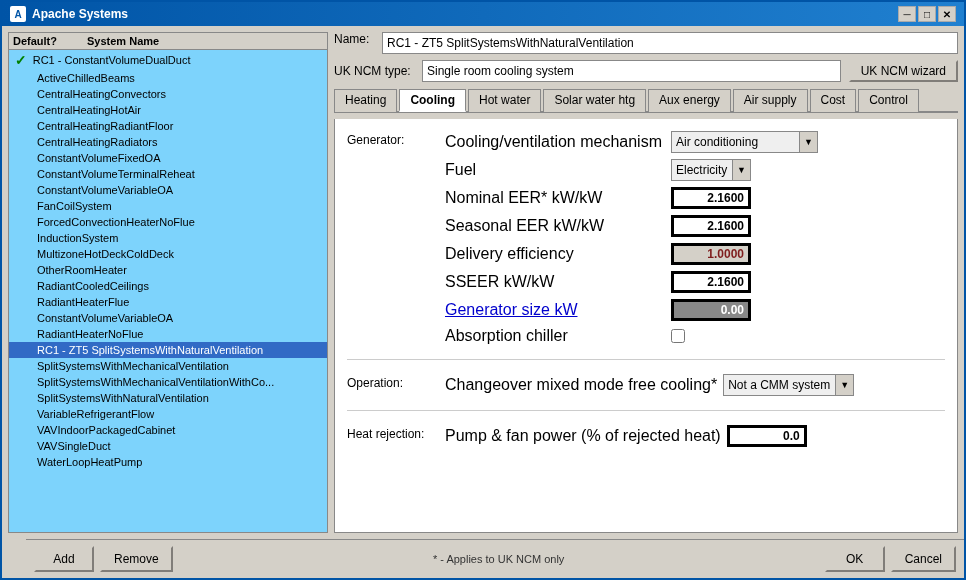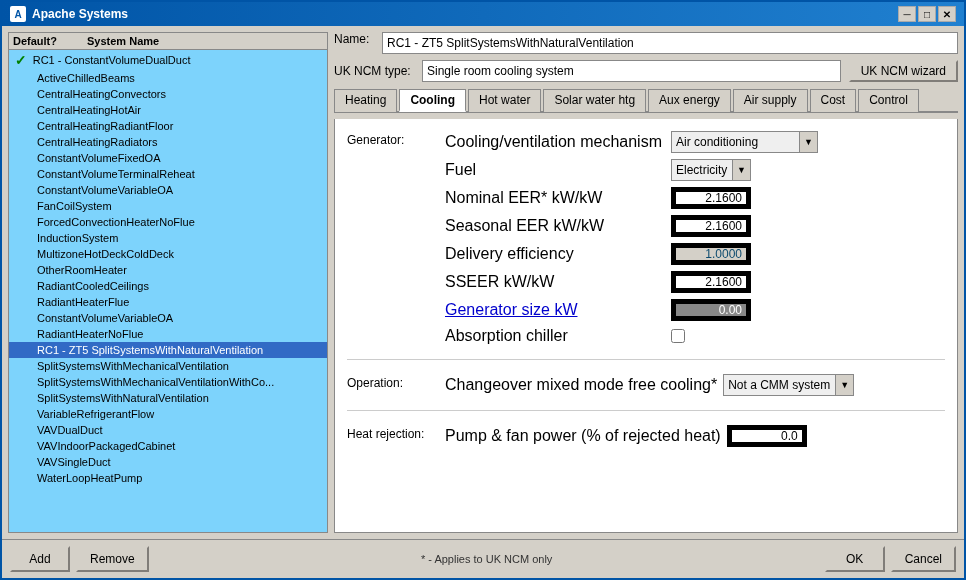--- a/index.html
+++ b/index.html
@@ -225,46 +225,48 @@
       font-size: 16px;
     }
     .field-label.link-style {
       color: #0000cc;
       text-decoration: underline;
       cursor: pointer;
     }
     .field-input {
       width: 80px;
       height: 22px;
-      border: 5px solid #000000;
+      border: 3px solid #000000;
       padding: 0 4px;
       font-size: 12px;
       text-align: right;
       background: white;
+      font-weight: bold;
     }
     .field-input.disabled {
       background: #d4d0c8;
-      color: #0c4a6e;
+      color: #7f1d1d;
     }
     .field-input.dark-disabled {
       background: #888;
       color: #fff;
     }
     .checkbox-input {
       width: 14px;
       height: 14px;
     }
     .bottom-bar {
       display: flex;
       align-items: center;
       justify-content: space-between;
       padding: 6px 8px;
       border-top: 1px solid #888;
       flex-shrink: 0;
       background: #d4d0c8;
+      margin-left: 24px;
     }
     .bottom-left {
       display: flex;
       gap: 6px;
       align-items: center;
     }
     .bottom-center {
       font-size: 11px;
       color: #333;
     }
@@ -426,24 +428,20 @@
             <span style="width: 16px; display: inline-block;"></span>
             <span>SplitSystemsWithMechanicalVentilationWithCo...</span>
           </div>
           <div class="list-item">
             <span style="width: 16px; display: inline-block;"></span>
             <span>SplitSystemsWithNaturalVentilation</span>
           </div>
           <div class="list-item">
             <span style="width: 16px; display: inline-block;"></span>
             <span>VariableRefrigerantFlow</span>
-          </div>
-          <div class="list-item">
-            <span style="width: 16px; display: inline-block;"></span>
-            <span>VAVDualDuct</span>
           </div>
           <div class="list-item">
             <span style="width: 16px; display: inline-block;"></span>
             <span>VAVIndoorPackagedCabinet</span>
           </div>
           <div class="list-item">
             <span style="width: 16px; display: inline-block;"></span>
             <span>VAVSingleDuct</span>
           </div>
           <div class="list-item">

